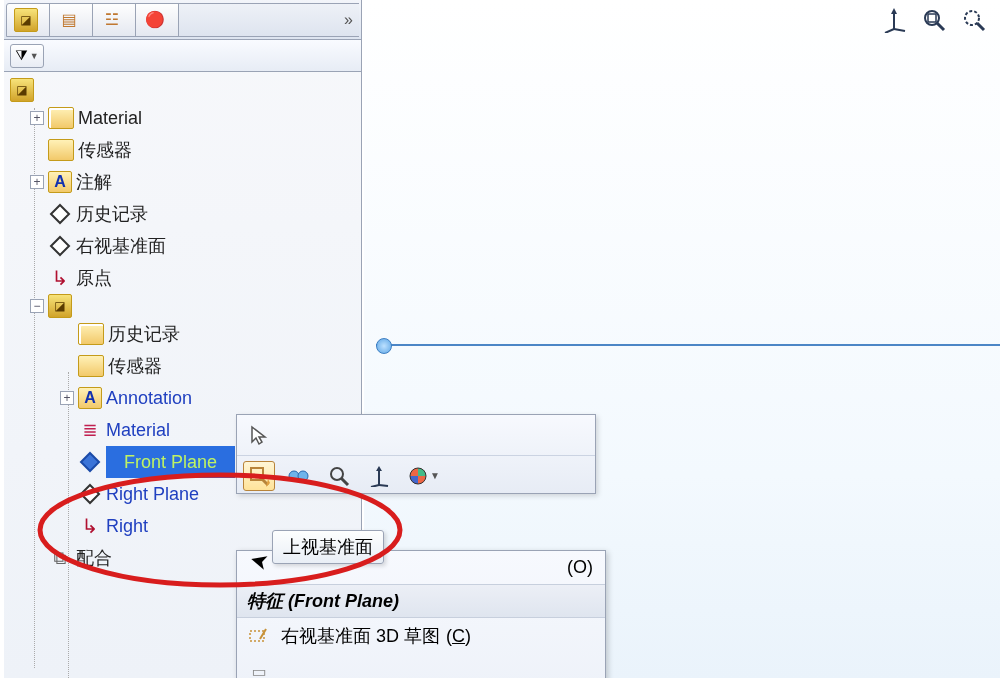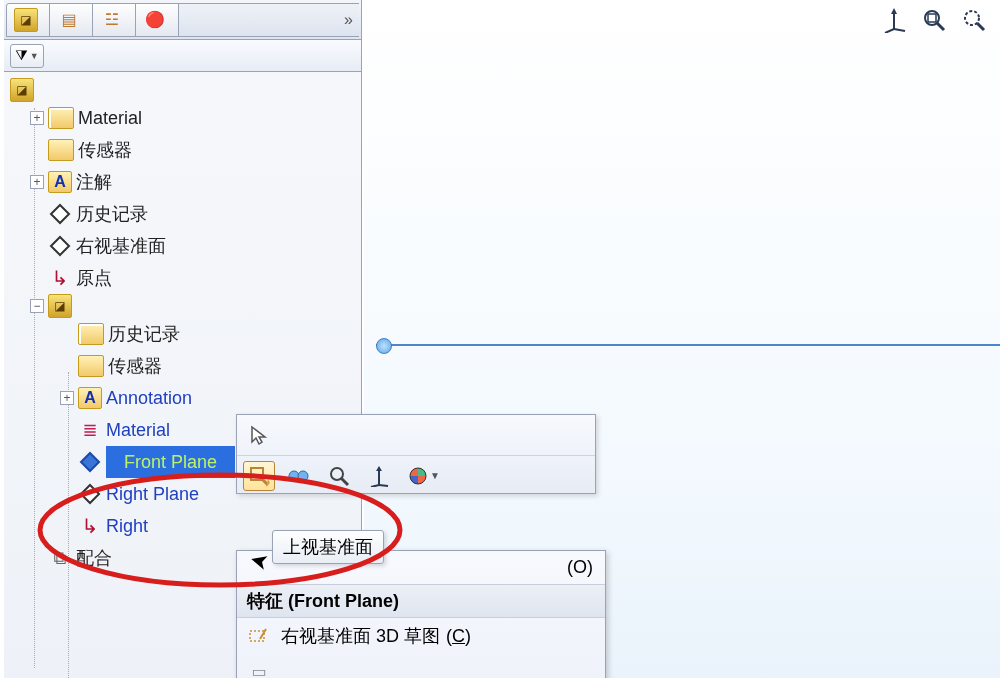--- a/index.html
+++ b/index.html
@@ -197,20 +197,21 @@
     border:1px solid #9aa3b5;
     box-shadow:2px 2px 6px rgba(0,0,0,0.2);
     font-size:18px;
     z-index:40;
   }
   .context-menu .hdr {
     background:linear-gradient(#eceff6,#dfe5ef);
     padding:4px 10px;
     font-weight:bold;
     border-bottom:1px solid #c7cfdd;
+    font-style:italic;
   }
   .context-menu .item {
     display:flex; align-items:center;
     padding:6px 8px;
   }
   .context-menu .item .ic {
     width:28px; height:22px;
     display:flex; align-items:center; justify-content:center;
     margin-right:8px;
     font-size:16px;

